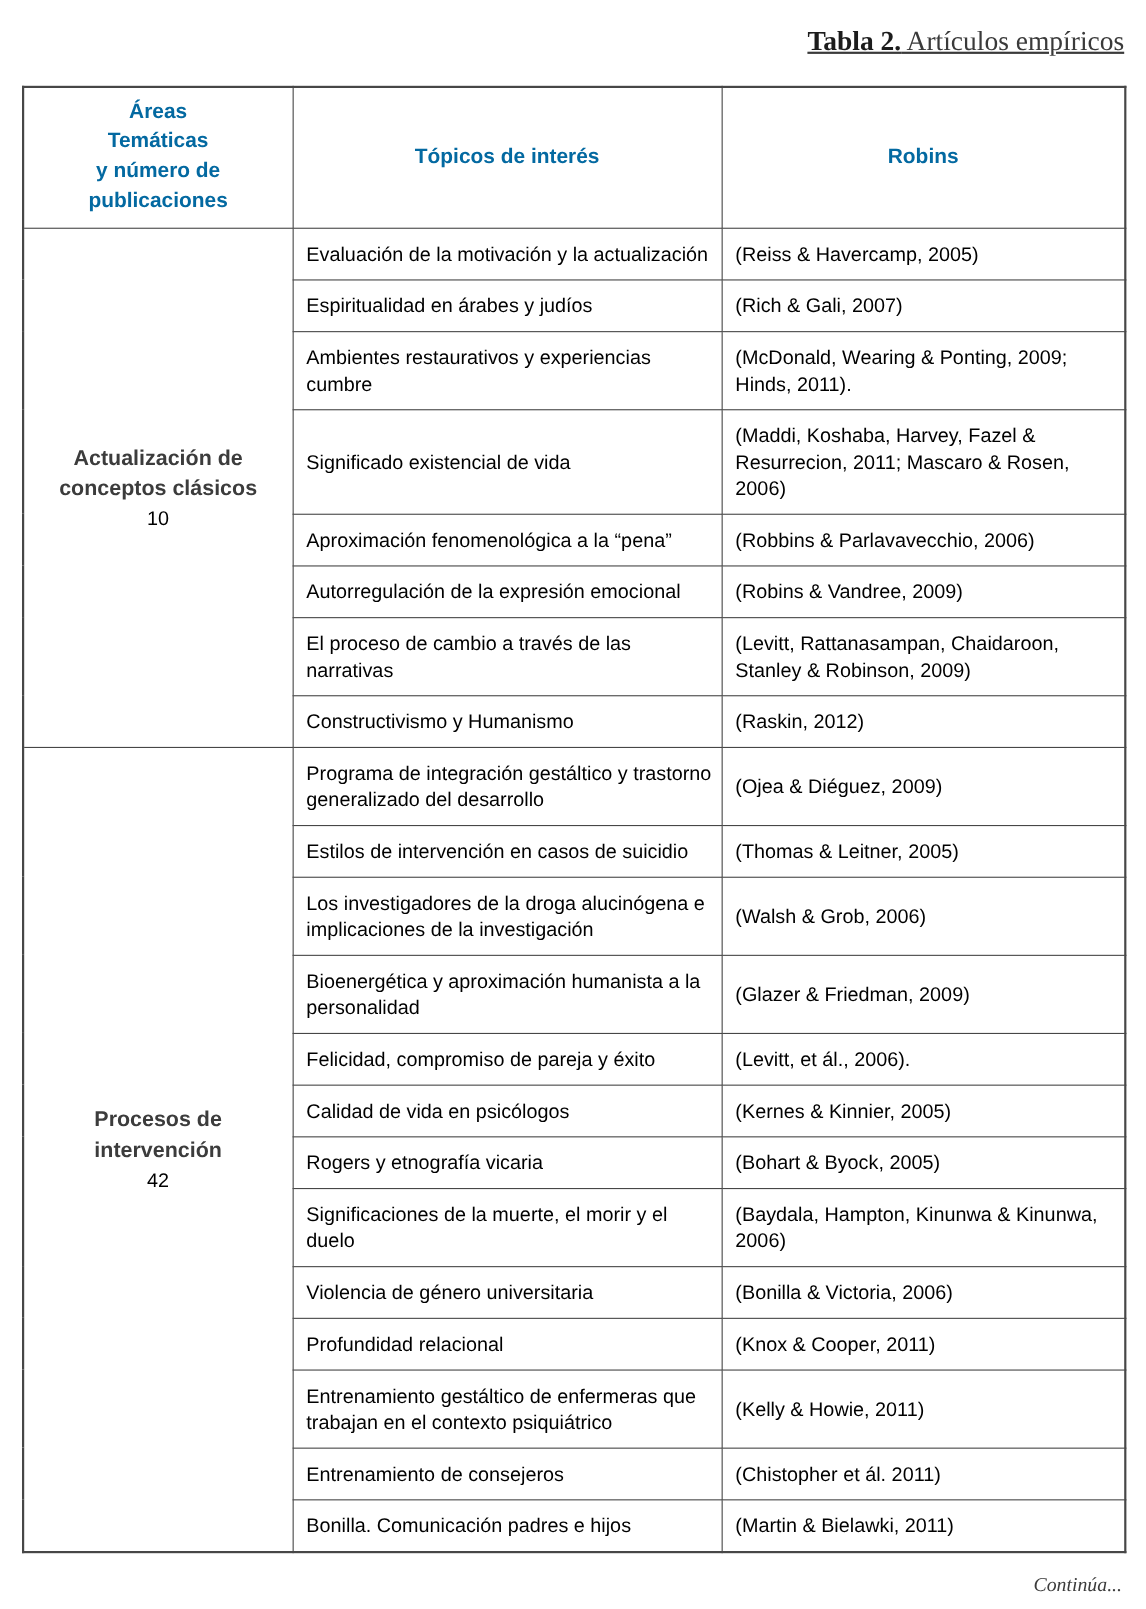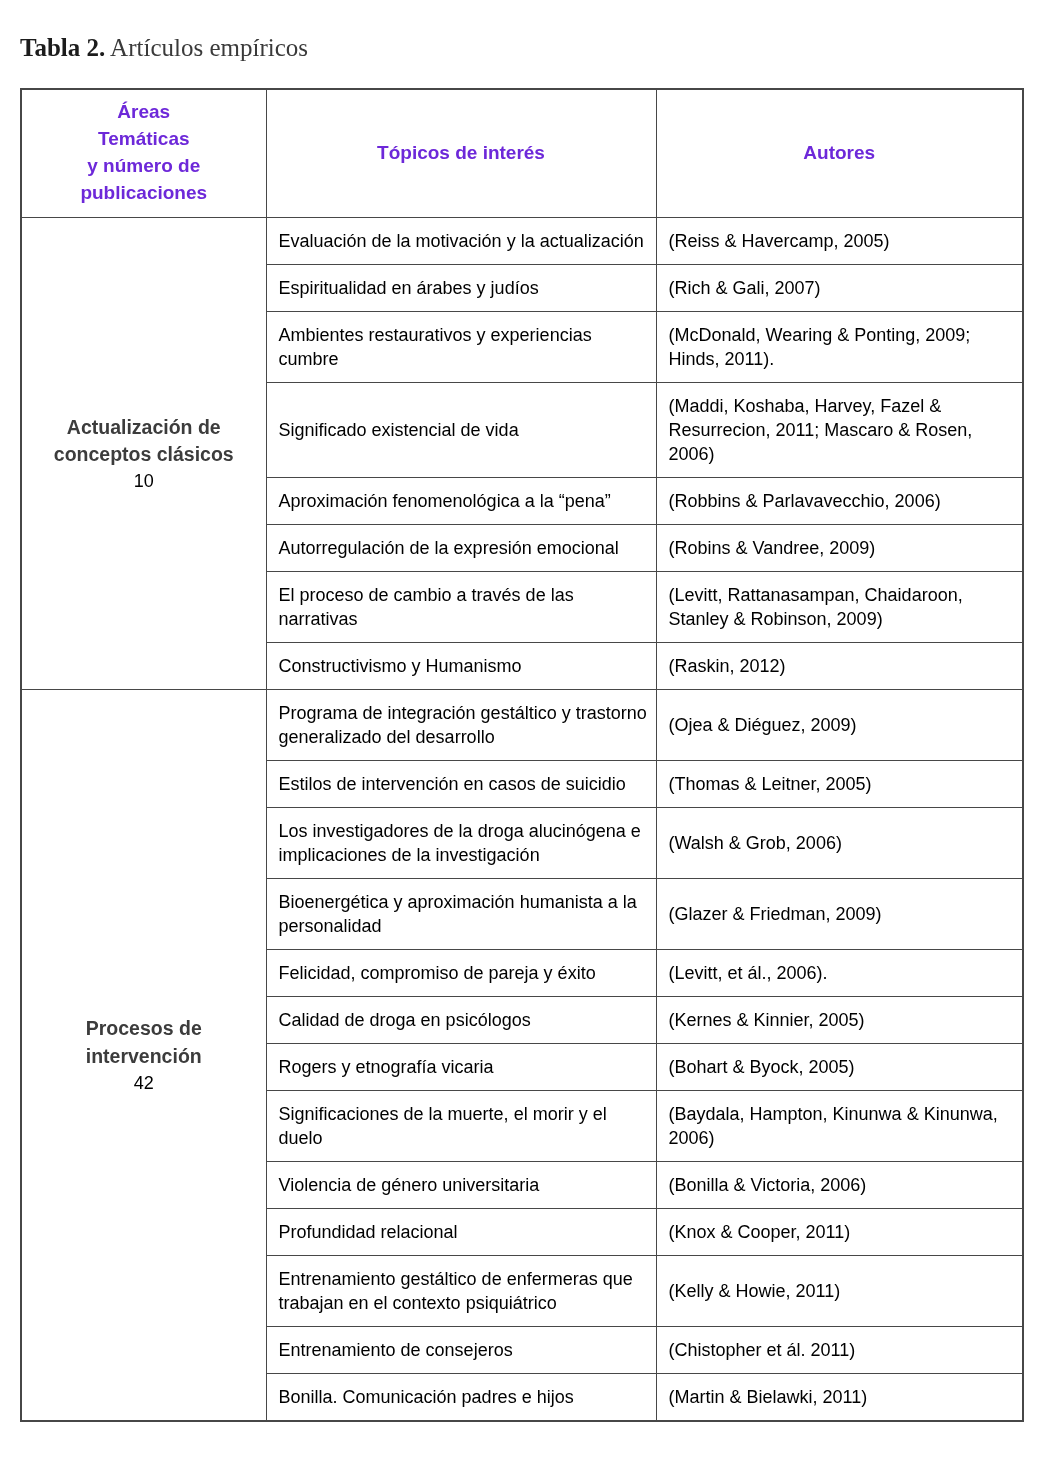--- a/index.html
+++ b/index.html
@@ -12,25 +12,26 @@
     height: 1463px;
     font-family: "Liberation Sans", "DejaVu Sans", sans-serif;
     color: #606060;
     box-sizing: border-box;
   }
   .page {
     padding: 16px 20px 0 20px;
     box-sizing: border-box;
   }
   .title {
-    text-align: left;
+    text-align: right;
     font-family: "Liberation Serif", "DejaVu Serif", serif;
     font-size: 25px;
-    margin: 18px 0 26px 0;
+    margin: 8px 0 26px 0;
     color: #3a3a3a;
+    text-decoration: underline;
   }
   .title .title-bold {
     font-weight: bold;
     color: #1c1c1c;
   }
   table.articles {
     width: 1002px;
     border-collapse: collapse;
     table-layout: fixed;
     border: 2.5px solid #474747;
@@ -41,21 +42,21 @@
     box-sizing: border-box;
   }
   col.c-areas   { width: 245px; }
   col.c-topics  { width: 390px; }
   col.c-authors { width: 367px; }
 
   thead th {
     height: 128px;
     font-size: 19px;
     font-weight: bold;
-    color: #6d28d9;
+    color: #0369a1;
     text-align: center;
     vertical-align: middle;
     white-space: pre-line;
     line-height: 1.42;
     padding: 4px;
   }
   td.topic-cell, td.authors-cell {
     font-size: 18px;
     line-height: 24px;
     color: #000000;
@@ -106,21 +107,21 @@
       <col class="c-topics">
       <col class="c-authors">
     </colgroup>
     <thead>
       <tr>
         <th>Áreas
 Temáticas
 y número de
 publicaciones</th>
         <th>Tópicos de interés</th>
-        <th>Autores</th>
+        <th>Robins</th>
       </tr>
     </thead>
     <tbody>
         <tr>
           <td class="area-cell" rowspan="8">
             <div class="area-name">Actualización de
 conceptos clásicos</div>
             <div class="area-count">10</div>
           </td>
           <td class="topic-cell">Evaluación de la motivación y la actualización</td>
@@ -173,21 +174,21 @@
         </tr>
         <tr>
           <td class="topic-cell">Bioenergética y aproximación humanista a la personalidad</td>
           <td class="authors-cell">(Glazer &amp; Friedman, 2009)</td>
         </tr>
         <tr>
           <td class="topic-cell">Felicidad, compromiso de pareja y éxito</td>
           <td class="authors-cell">(Levitt, et ál., 2006).</td>
         </tr>
         <tr>
-          <td class="topic-cell">Calidad de droga en psicólogos</td>
+          <td class="topic-cell">Calidad de vida en psicólogos</td>
           <td class="authors-cell">(Kernes &amp; Kinnier, 2005)</td>
         </tr>
         <tr>
           <td class="topic-cell">Rogers y etnografía vicaria</td>
           <td class="authors-cell">(Bohart &amp; Byock, 2005)</td>
         </tr>
         <tr>
           <td class="topic-cell">Significaciones de la muerte, el morir y el duelo</td>
           <td class="authors-cell">(Baydala, Hampton, Kinunwa &amp; Kinunwa, 2006)</td>
         </tr>
@@ -207,14 +208,15 @@
           <td class="topic-cell">Entrenamiento de consejeros</td>
           <td class="authors-cell">(Chistopher et ál. 2011)</td>
         </tr>
         <tr>
           <td class="topic-cell">Bonilla. Comunicación padres e hijos</td>
           <td class="authors-cell">(Martin &amp; Bielawki, 2011)</td>
         </tr>
       </tbody>
   </table>
 
+  <div class="footer-note">Continúa...</div>
 
 </div>
 
 </body></html>

